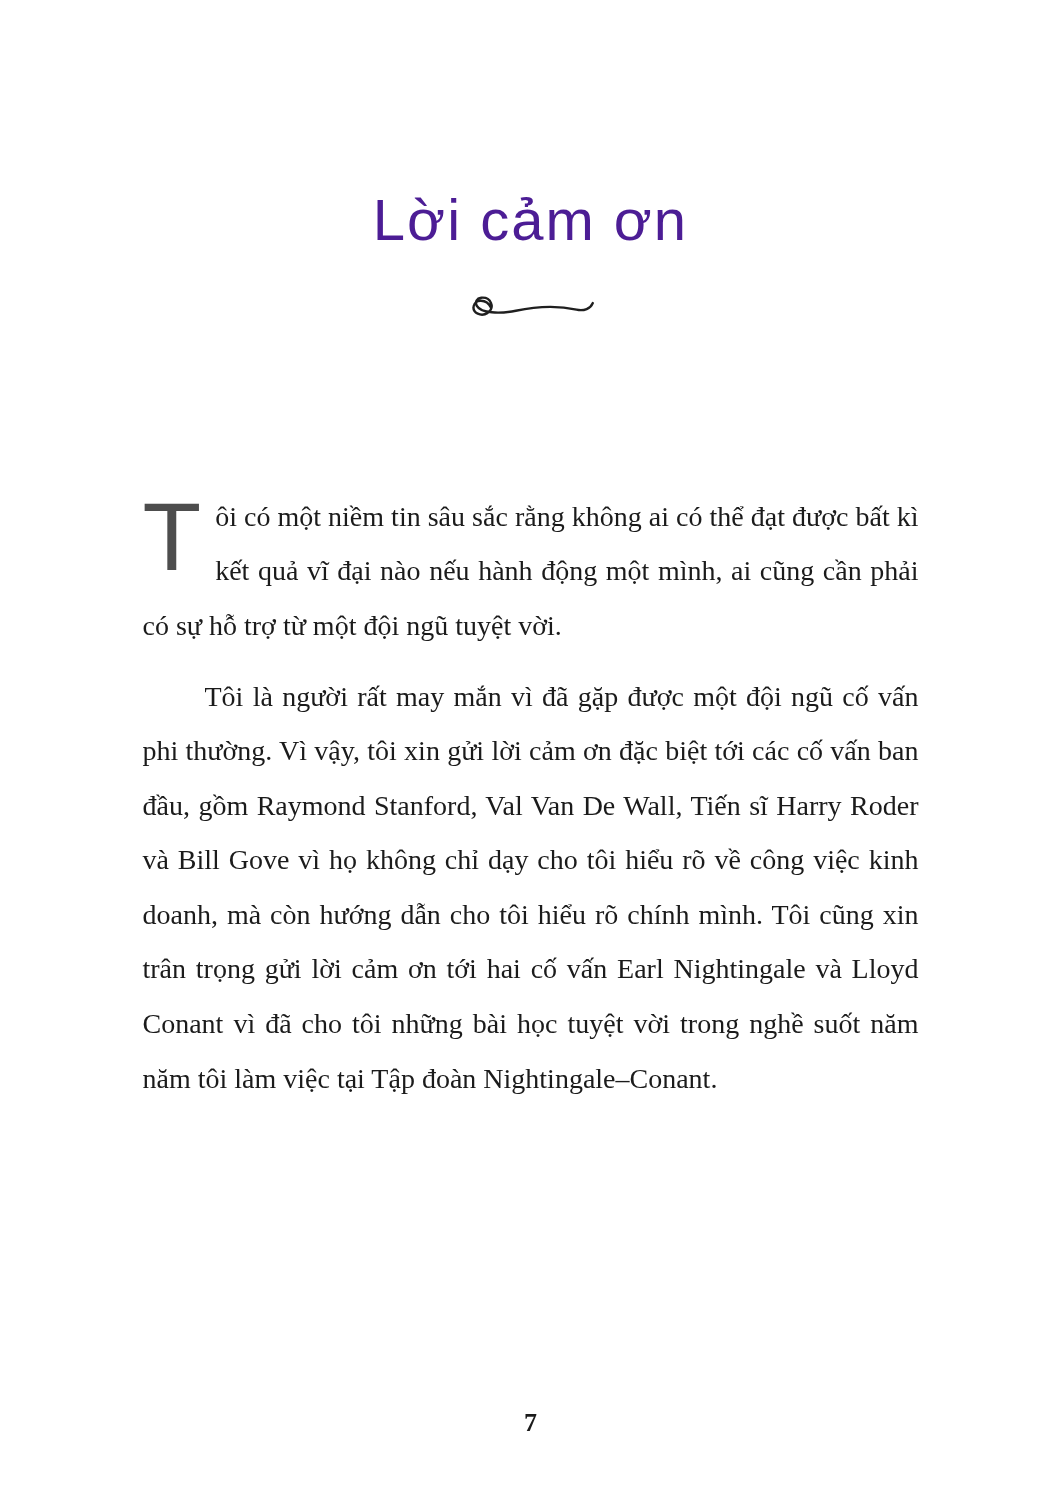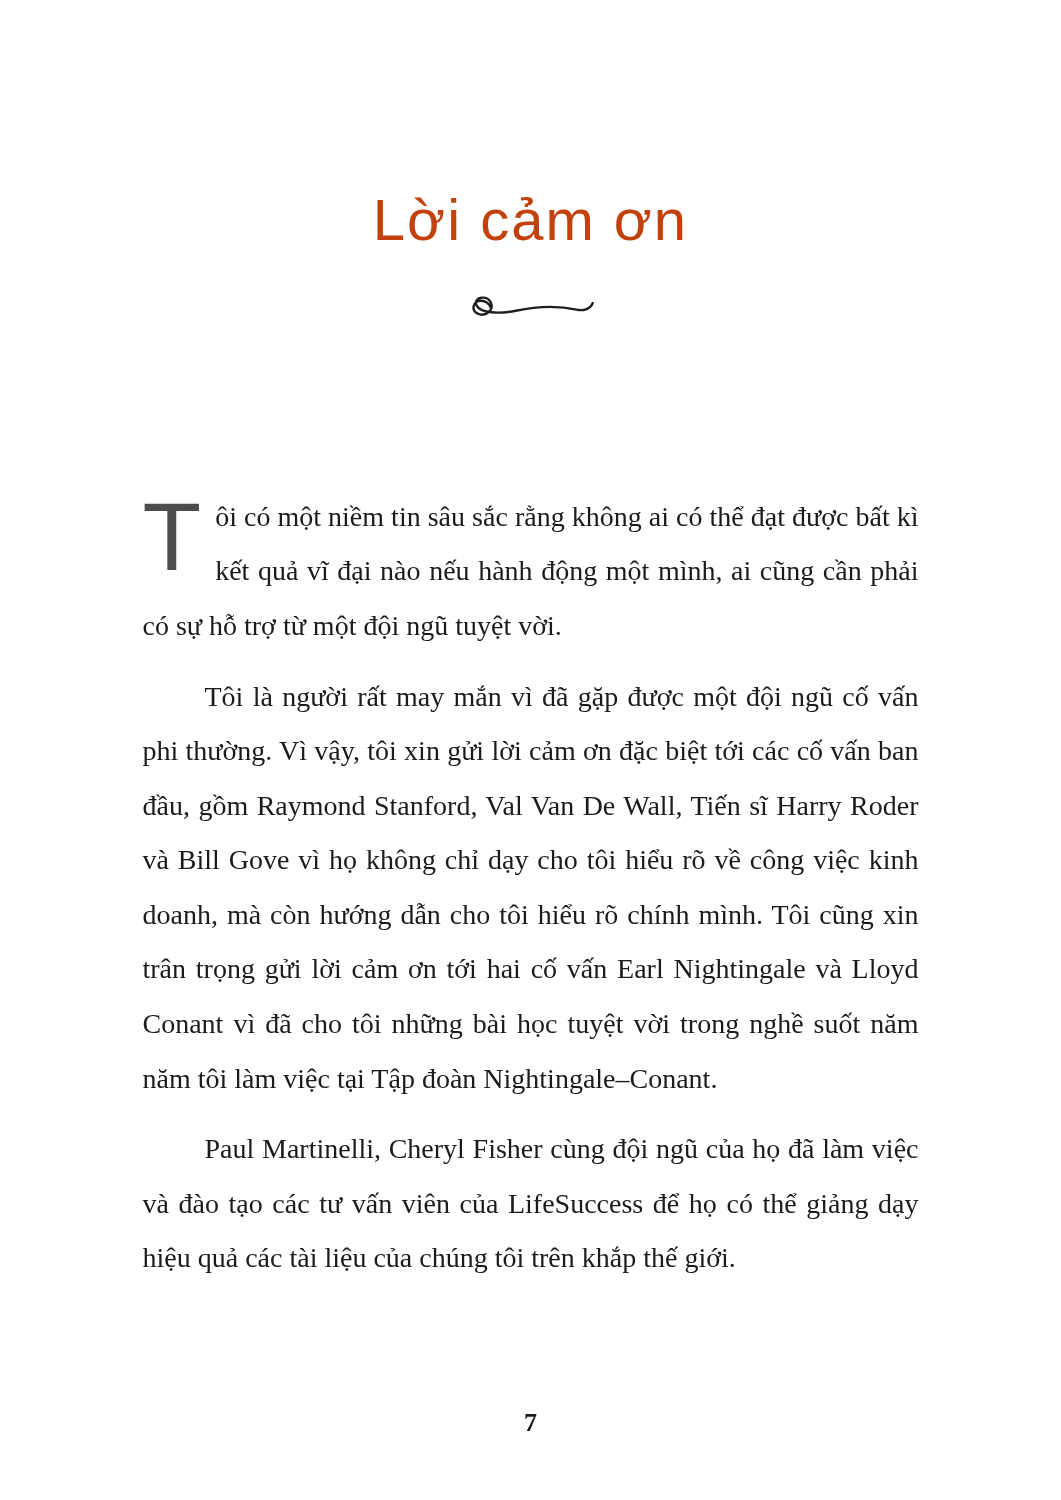--- a/index.html
+++ b/index.html
@@ -17,21 +17,21 @@
     color: #1b1b1b;
     overflow: hidden;
   }
   .title {
     padding-top: 152px;
     text-align: center;
     font-family: "Liberation Sans", sans-serif;
     font-weight: 300;
     font-size: 58px;
     letter-spacing: 2px;
-    color: #c2410c;
+    color: #4c1d95;
     line-height: 1;
   }
   .flourish-wrap {
     text-align: center;
     margin-top: 34px;
     height: 44px;
   }
   .flourish-wrap svg {
     display: inline-block;
   }
@@ -90,19 +90,18 @@
 
   <div class="content">
 
     <p>
       <span class="dropcap">T</span><span>ôi có một niềm tin sâu sắc rằng không ai có thể đạt được bất kì kết quả vĩ đại nào nếu hành động một mình, ai cũng cần phải có sự hỗ trợ từ một đội ngũ tuyệt vời.</span>
     </p>
 
     <p class="indented">Tôi là người rất may mắn vì đã gặp được một đội ngũ cố vấn phi thường. Vì vậy, tôi xin gửi lời cảm ơn đặc biệt tới các cố vấn ban đầu, gồm Raymond Stanford, Val Van De Wall, Tiến sĩ Harry Roder và Bill Gove vì họ không chỉ dạy cho tôi hiểu rõ về công việc kinh doanh, mà còn hướng dẫn cho tôi hiểu rõ chính mình. Tôi cũng xin trân trọng gửi lời cảm ơn tới hai cố vấn Earl Nightingale và Lloyd Conant vì đã cho tôi những bài học tuyệt vời trong nghề suốt năm năm tôi làm việc tại Tập đoàn Nightingale–Conant.</p>
 
 
-    <p class="indented">Paul Martinelli, Cheryl Fisher cùng đội ngũ của họ đã làm việc và đào tạo các tư vấn viên của LifeSuccess để họ có thể giảng dạy hiệu quả các tài liệu của chúng tôi trên khắp thế giới.</p>
 
   </div>
 
   <div class="page-number">7</div>
 
 </div>
 
 </body></html>

